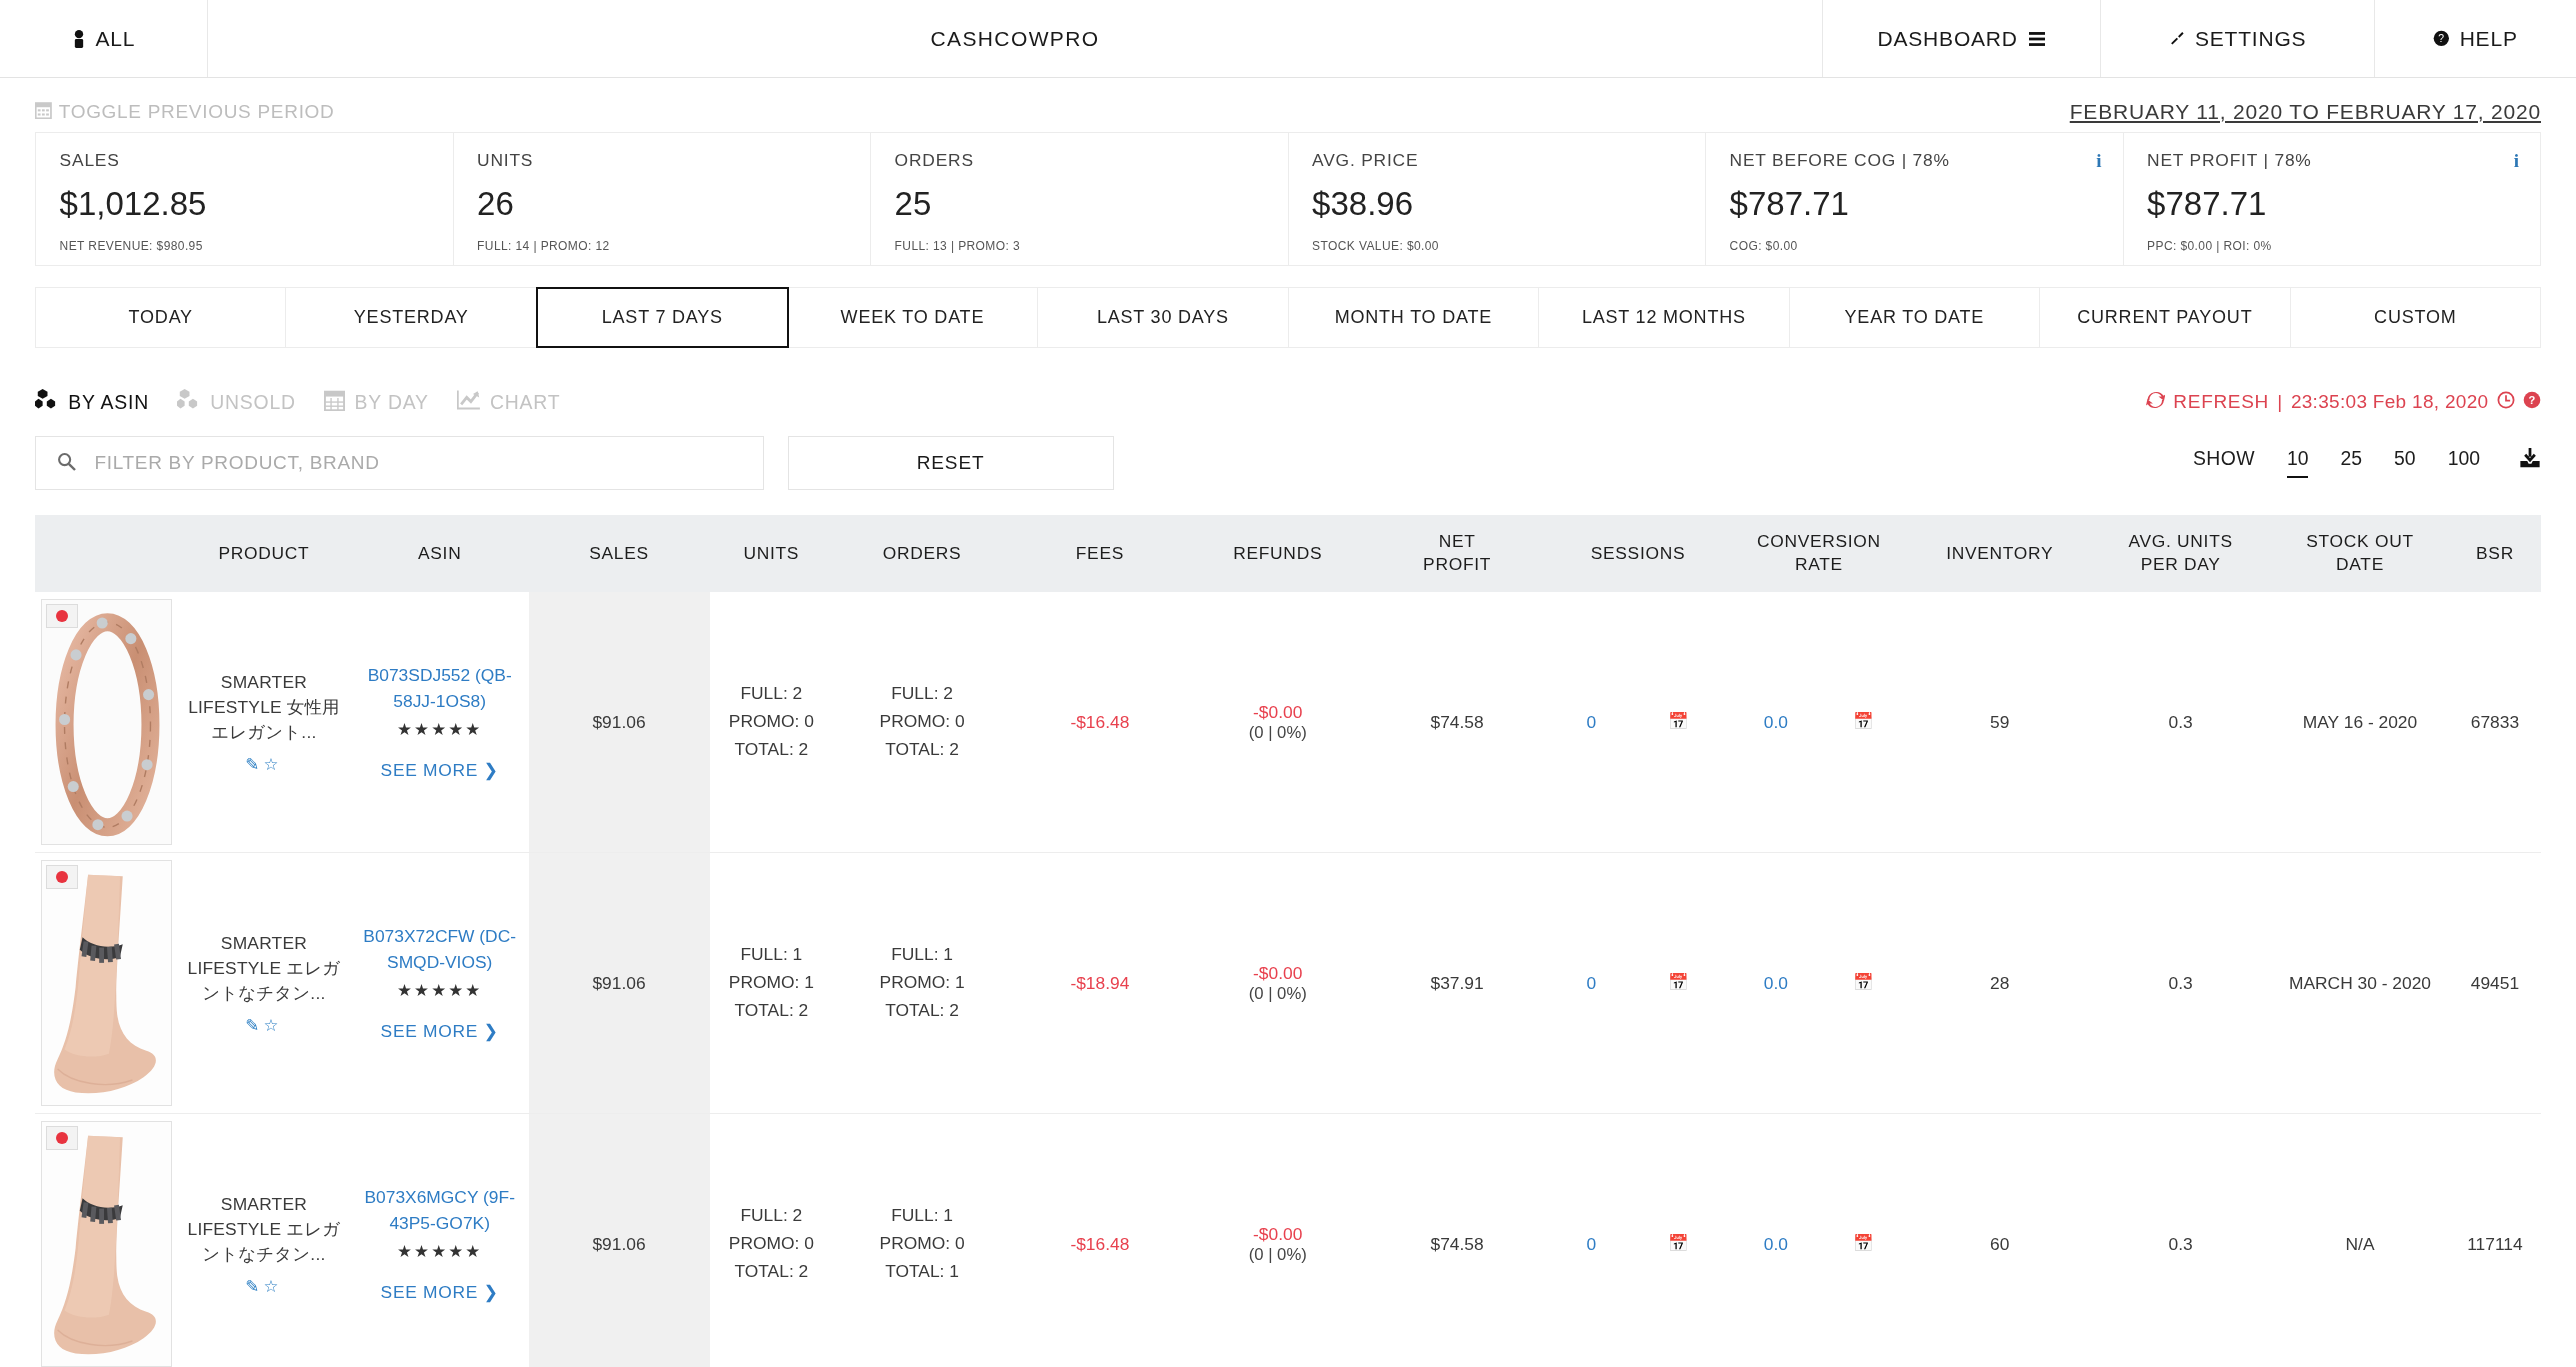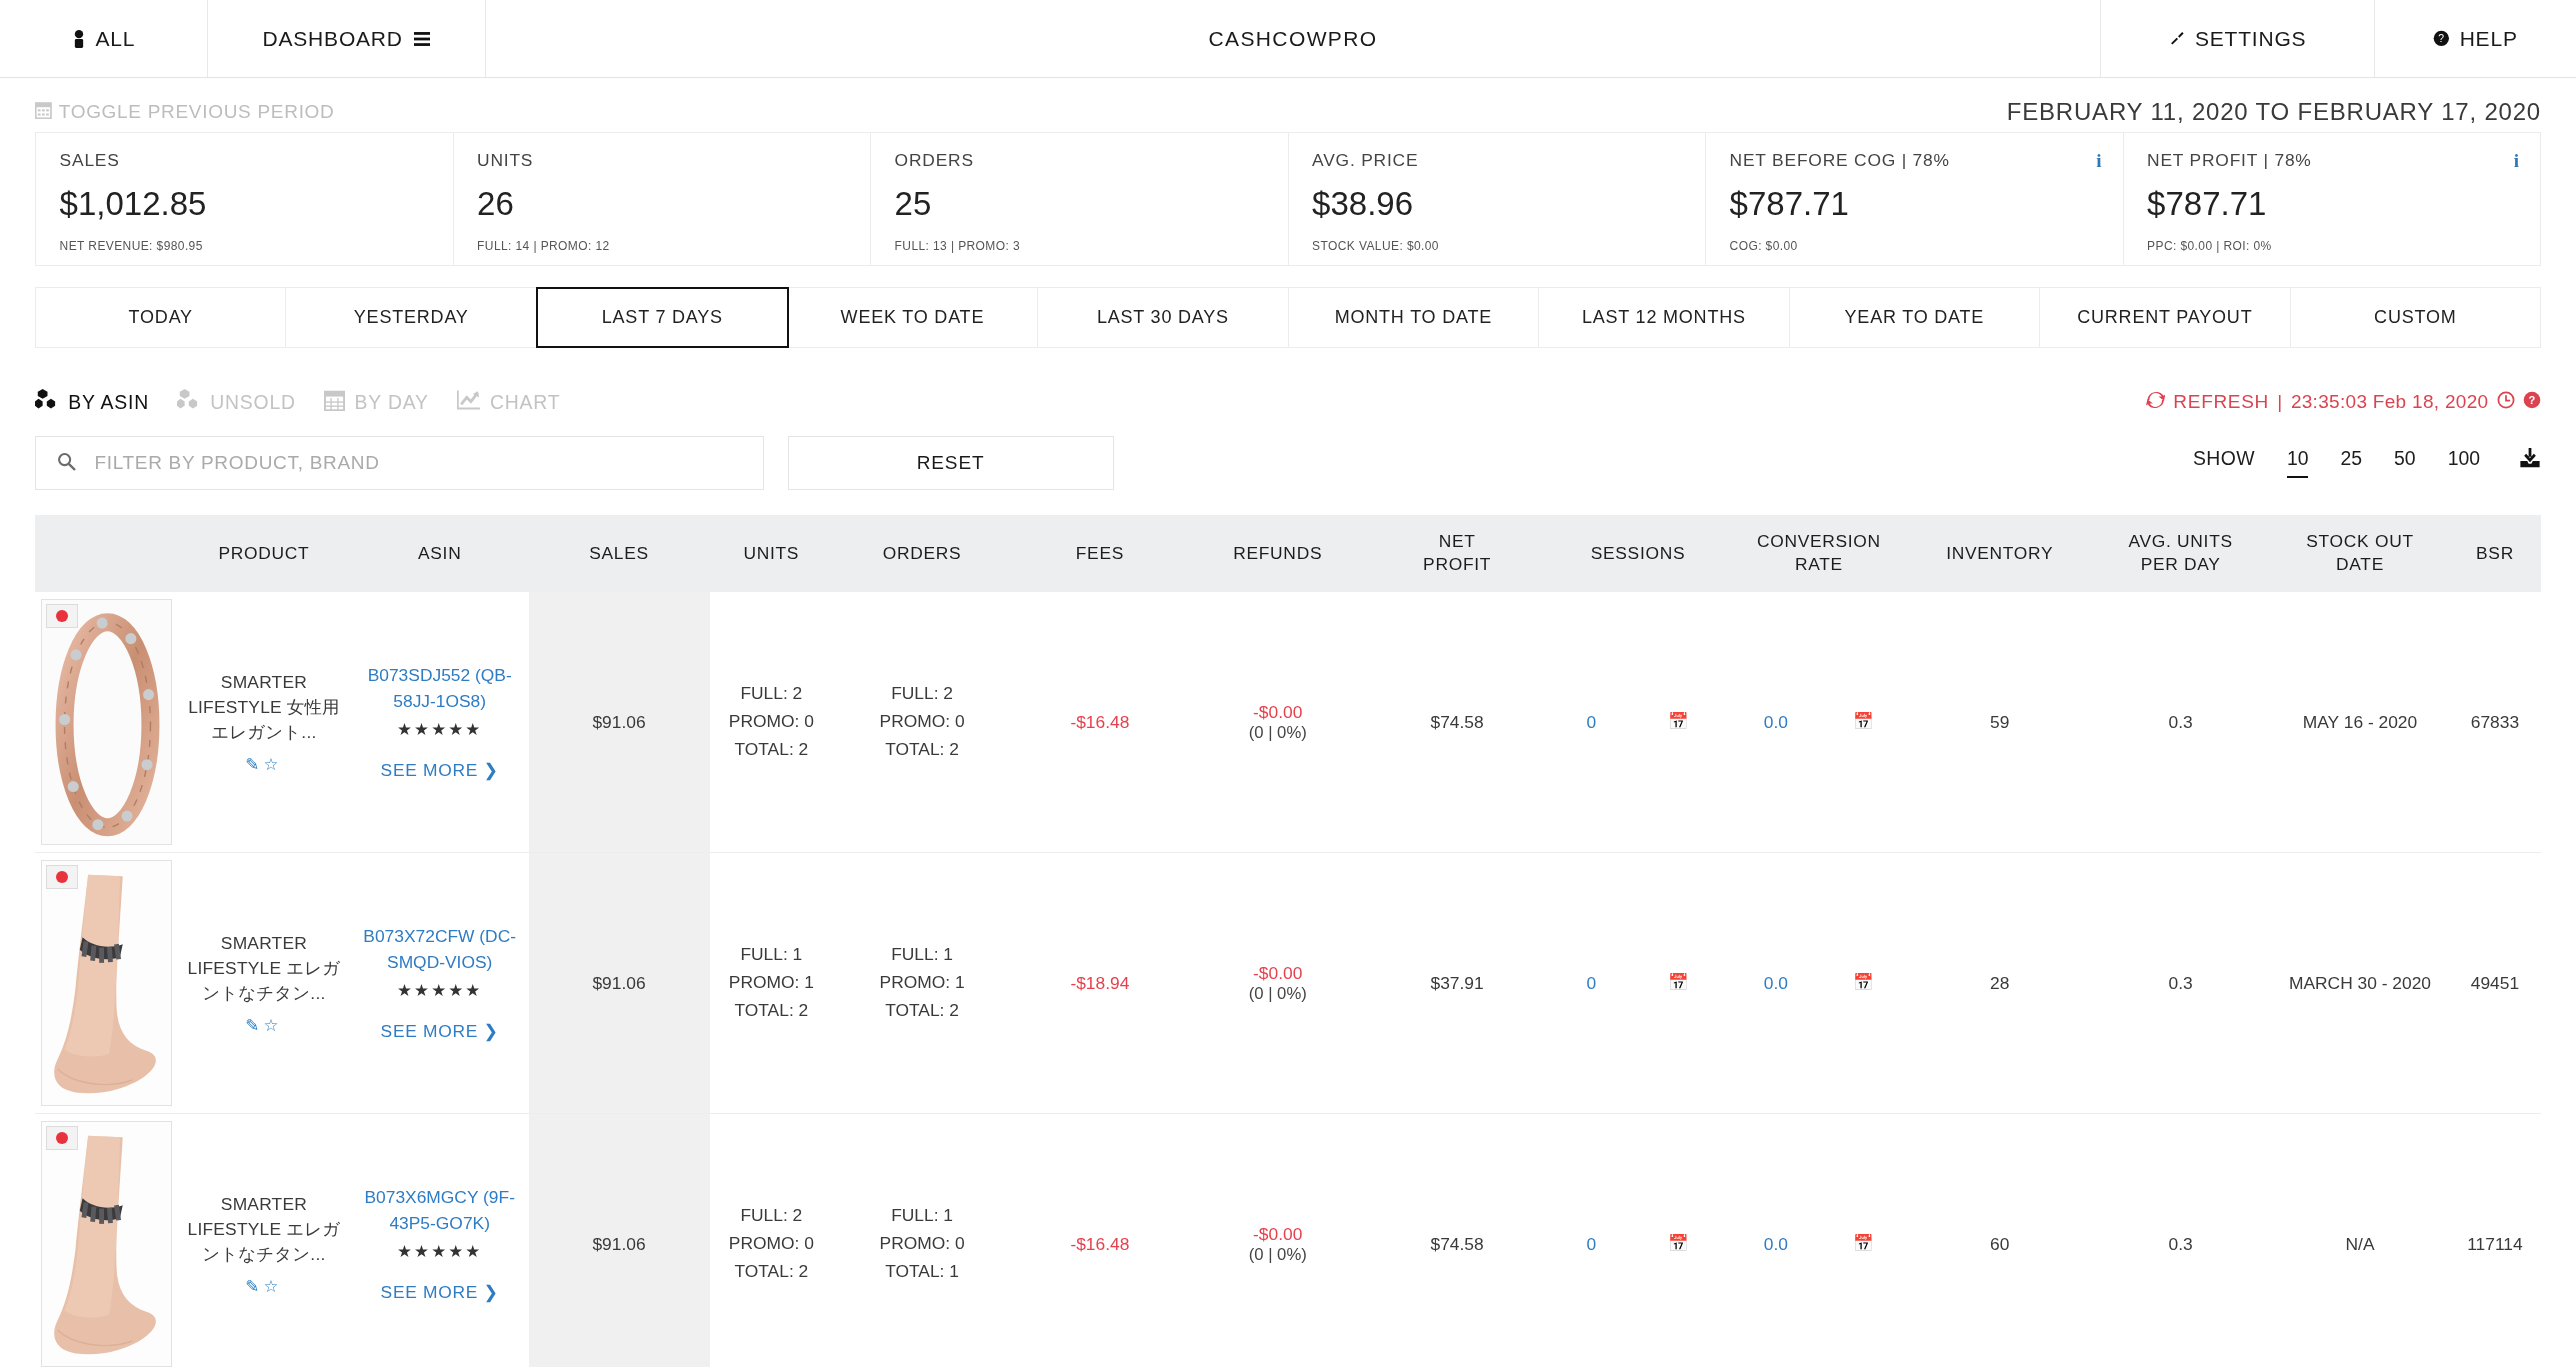--- a/index.html
+++ b/index.html
@@ -39,21 +39,21 @@
   
   .subhead {
     display: flex; align-items: center; justify-content: space-between;
     height: 54px; padding-top: 14px;
   }
   .toggle-prev {
     display: flex; align-items: center; gap: 7px;
     font-size: 19px; color: #bdbdbd; letter-spacing: 0.7px;
   }
   .date-range {
-    font-size: 24px; color: #3a3a3a; letter-spacing: 0.8px;
+    font-size: 21px; color: #3a3a3a; letter-spacing: 0.8px; text-decoration: underline;
   }
 
   
   .cards {
     display: flex;
     border: 1.4px solid #ececec;
     background: #fff;
     height: 134px;
   }
   .card {
@@ -222,32 +222,32 @@
 <div class="topnav">
   <div class="nav-cell nav-all">
     <span class="nav-ico">
       <svg width="14" height="18" viewBox="0 0 20 26">
           <circle cx="10" cy="6" r="6" fill="#111"></circle>
           <rect x="4" y="13" width="12" height="13" rx="2" fill="#111"></rect>
         </svg>
     </span>
     <span>ALL</span>
   </div>
+  <div class="nav-cell nav-brand">
+    <span>CASHCOWPRO</span>
+  </div>
   <div class="nav-cell nav-dash">
     <span>DASHBOARD</span>
     <span class="nav-ico" style="margin-left:11px;margin-right:0">
       <svg width="16.7" height="14" viewBox="0 0 24 20">
           <rect y="0" width="24" height="4" fill="#111"></rect>
           <rect y="8" width="24" height="4" fill="#111"></rect>
           <rect y="16" width="24" height="4" fill="#111"></rect>
         </svg>
     </span>
-  </div>
-  <div class="nav-cell nav-brand">
-    <span>CASHCOWPRO</span>
   </div>
   <div class="nav-cell nav-settings">
     <span class="nav-ico">
       <svg width="16.7" height="16.7" viewBox="0 0 24 24">
           <path d="M19 3l-6 6 2 2 6-6-2-2zM11 11L3 19l2 2 8-8-2-2z" fill="#111"></path>
         </svg>
     </span>
     <span>SETTINGS</span>
   </div>
   <div class="nav-cell nav-help">

